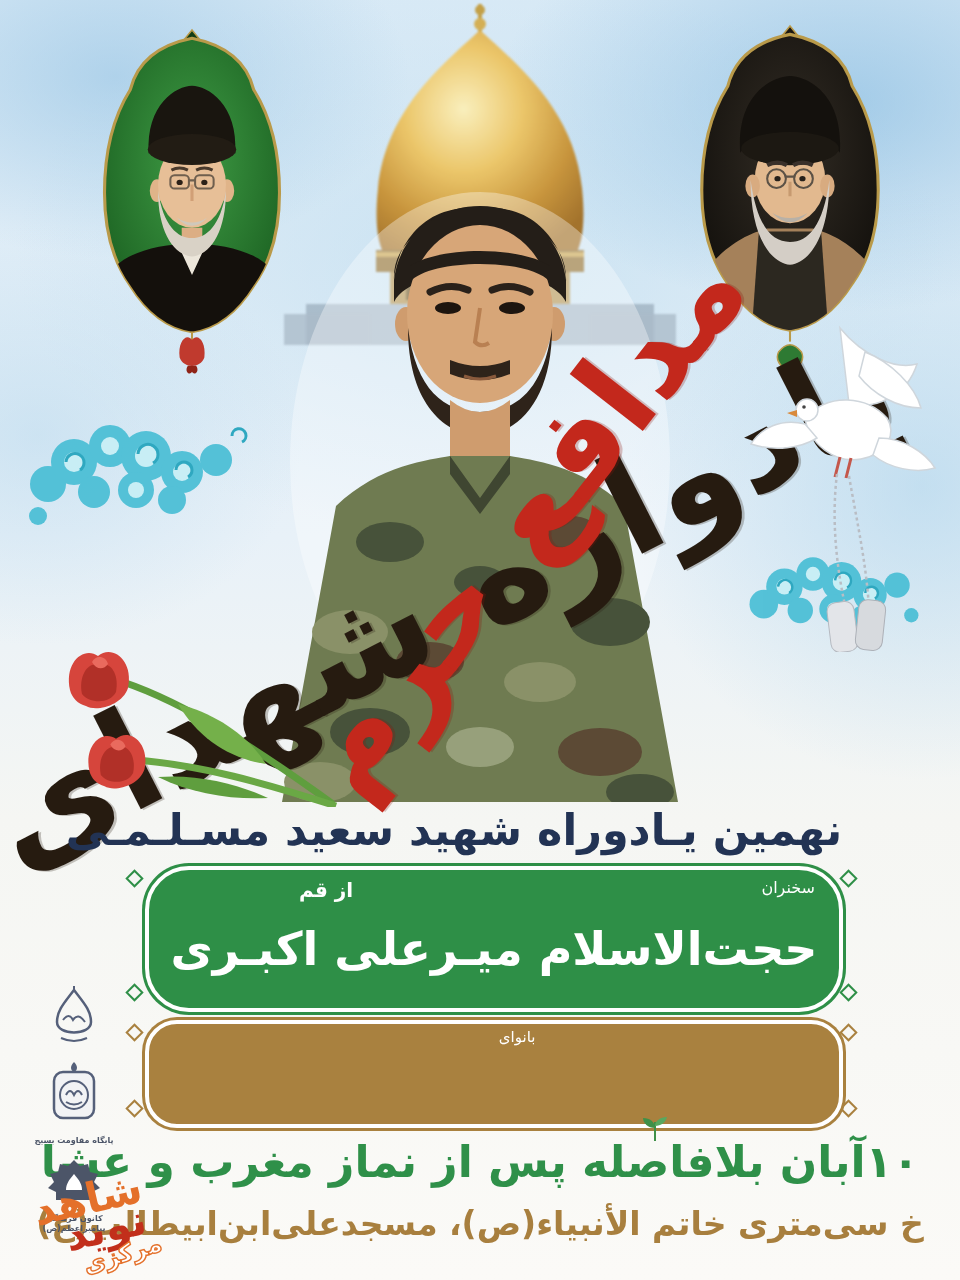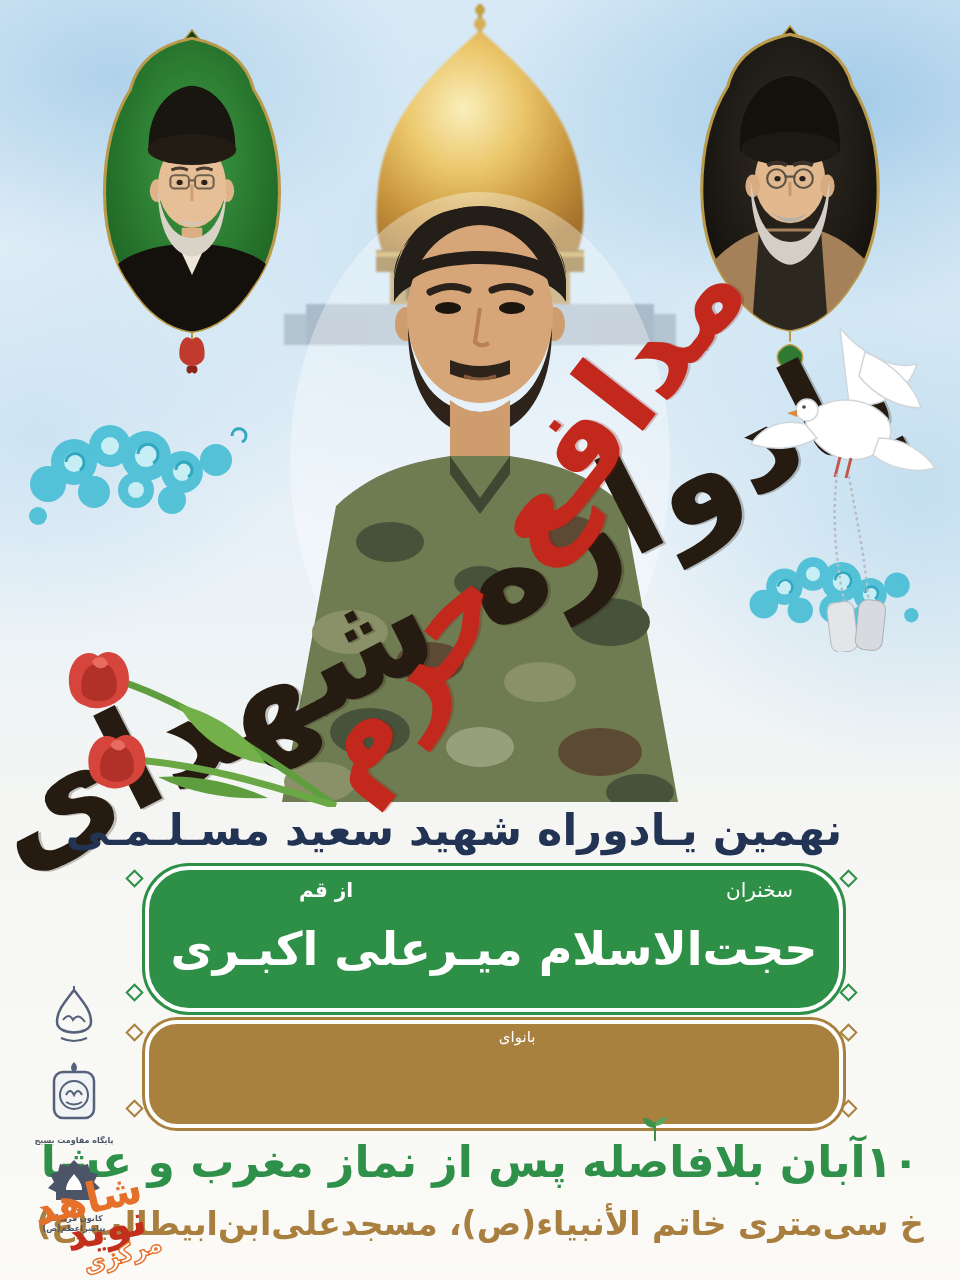--- a/index.html
+++ b/index.html
@@ -38,21 +38,21 @@
     left:145px;width:690px;z-index:9;border:4px solid #ffffff;border-radius:44px;
     color:#fff;
   }
   .frame-green{top:866px;height:138px;background:#2e8f47;box-shadow:0 0 0 3px #2e8f47;}
   .frame-brown{top:1020px;height:100px;background:#a9813f;box-shadow:0 0 0 3px #a9813f;border-radius:32px;}
   .frame .big-name{position:absolute;left:0;right:0;bottom:6px;top:26px;
     display:flex;align-items:center;justify-content:center;
     font-weight:bold;white-space:nowrap;}
   .frame-green .big-name{font-size:46px;}
   .frame-brown .big-name{font-size:52px;top:14px;}
-  .role-label{position:absolute;top:8px;right:46px;font-size:20px;color:#fff;margin-left:29px;}
+  .role-label{position:absolute;top:8px;right:24px;font-size:16px;color:#fff;margin-left:29px;}
   .origin-label{position:absolute;top:8px;left:150px;font-size:20px;font-weight:bold;color:#ffffff;}
   .role-label-brown{position:absolute;top:4px;right:44%;font-size:15px;color:#fff;}
   .schedule{
     left:0;top:1130px;width:960px;height:62px;z-index:9;
     font-size:44px;font-weight:bold;color:#2f9049;white-space:nowrap;
   }
   .address{
     left:0;top:1198px;width:960px;height:50px;z-index:9;
     font-size:33px;font-weight:bold;color:#a87f3e;white-space:nowrap;
   }

